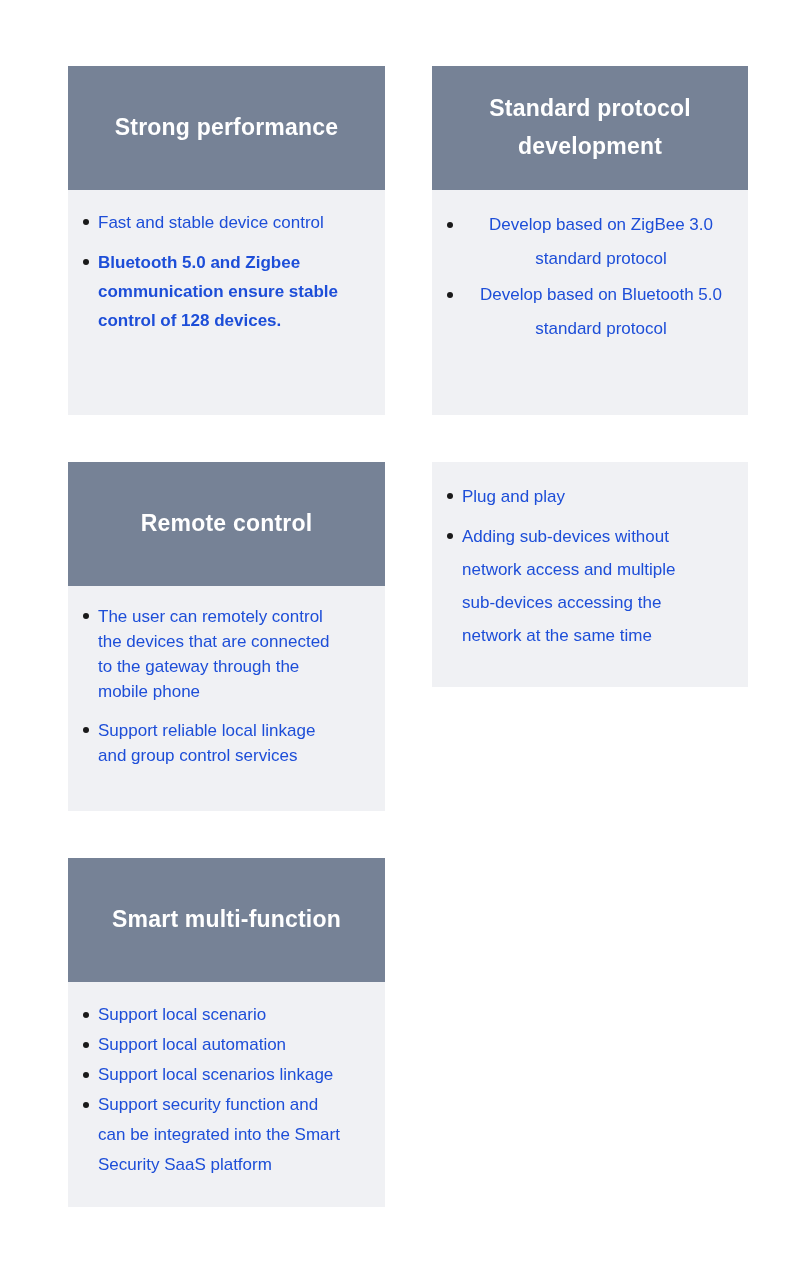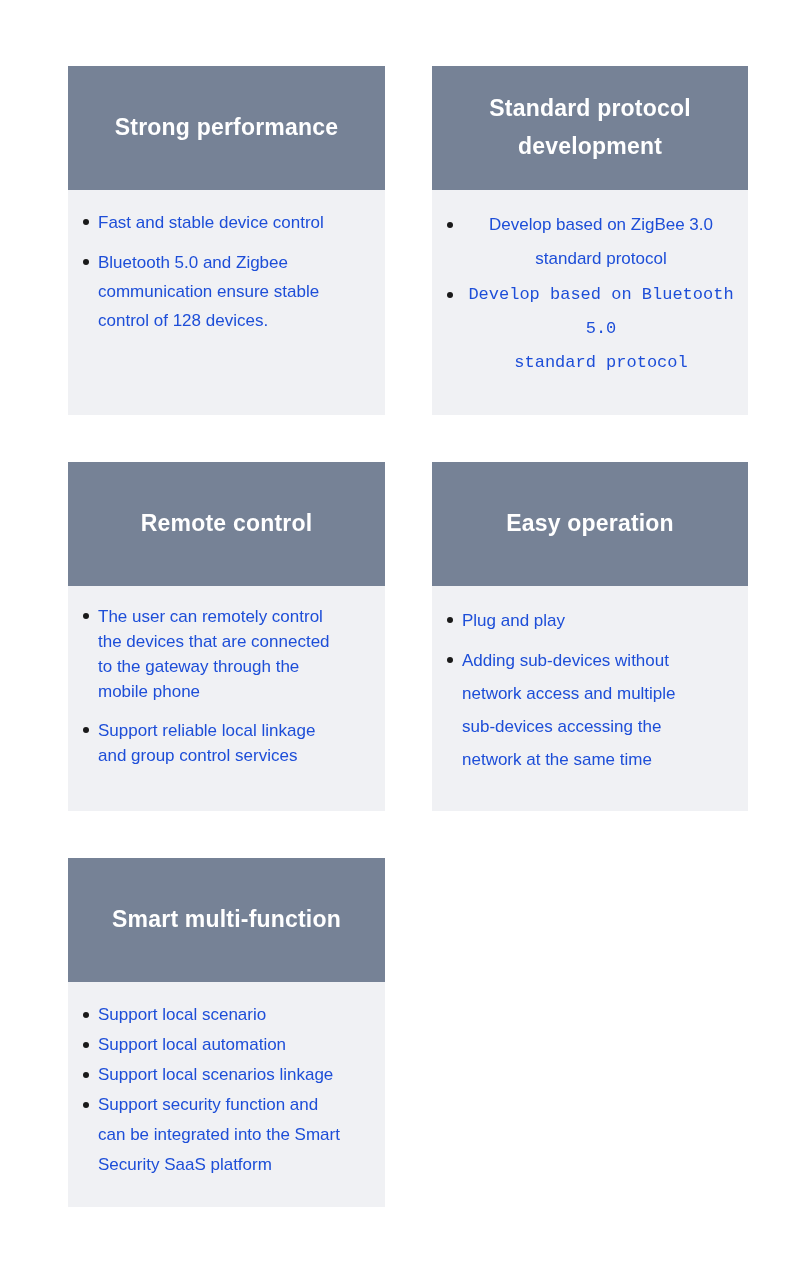--- a/index.html
+++ b/index.html
@@ -65,22 +65,22 @@
     height: 6px;
     border-radius: 50%;
     background: #1a1a1a;
   }
   
   .lh29 li { line-height: 29px; }  .lh29 li::before { top: 11px; }
   .lh34 li { line-height: 34px; text-align: center; }  .lh34 li::before { top: 14px; }
   .lh25 li { line-height: 25px; }  .lh25 li::before { top: 9px; }
   .lh33 li { line-height: 33px; }  .lh33 li::before { top: 13px; }
   .lh30 li { line-height: 30px; }  .lh30 li::before { top: 12px; }
-  .g11 li + li { margin-top: 11px; }
-  .g2  li + li { margin-top: 2px; font-family: Liberation Mono, monospace; }
+  .g11 li + li { margin-top: 11px; font-weight: bold; }
+  .g2  li + li { margin-top: 2px; }
   .g14 li + li { margin-top: 14px; }
   .g7  li + li { margin-top: 7px; }
   .g4  li + li { }
 </style>
 </head>
 <body>
 
 <div class="page">
   <div class="grid">
 
@@ -116,23 +116,20 @@
         <li>The user can remotely control
 the devices that are connected
 to the gateway through the
 mobile phone</li>
         <li>Support reliable local linkage
 and group control services</li>
       </ul>
     </section>
 
     <section class="card">
-      <header class="card-header">
-        <h2 class="card-title">Easy operation</h2>
-      </header>
       <ul class="card-body lh33 g7">
         <li>Plug and play</li>
         <li>Adding sub-devices without
 network access and multiple
 sub-devices accessing the
 network at the same time</li>
       </ul>
     </section>
 
     <section class="card">

